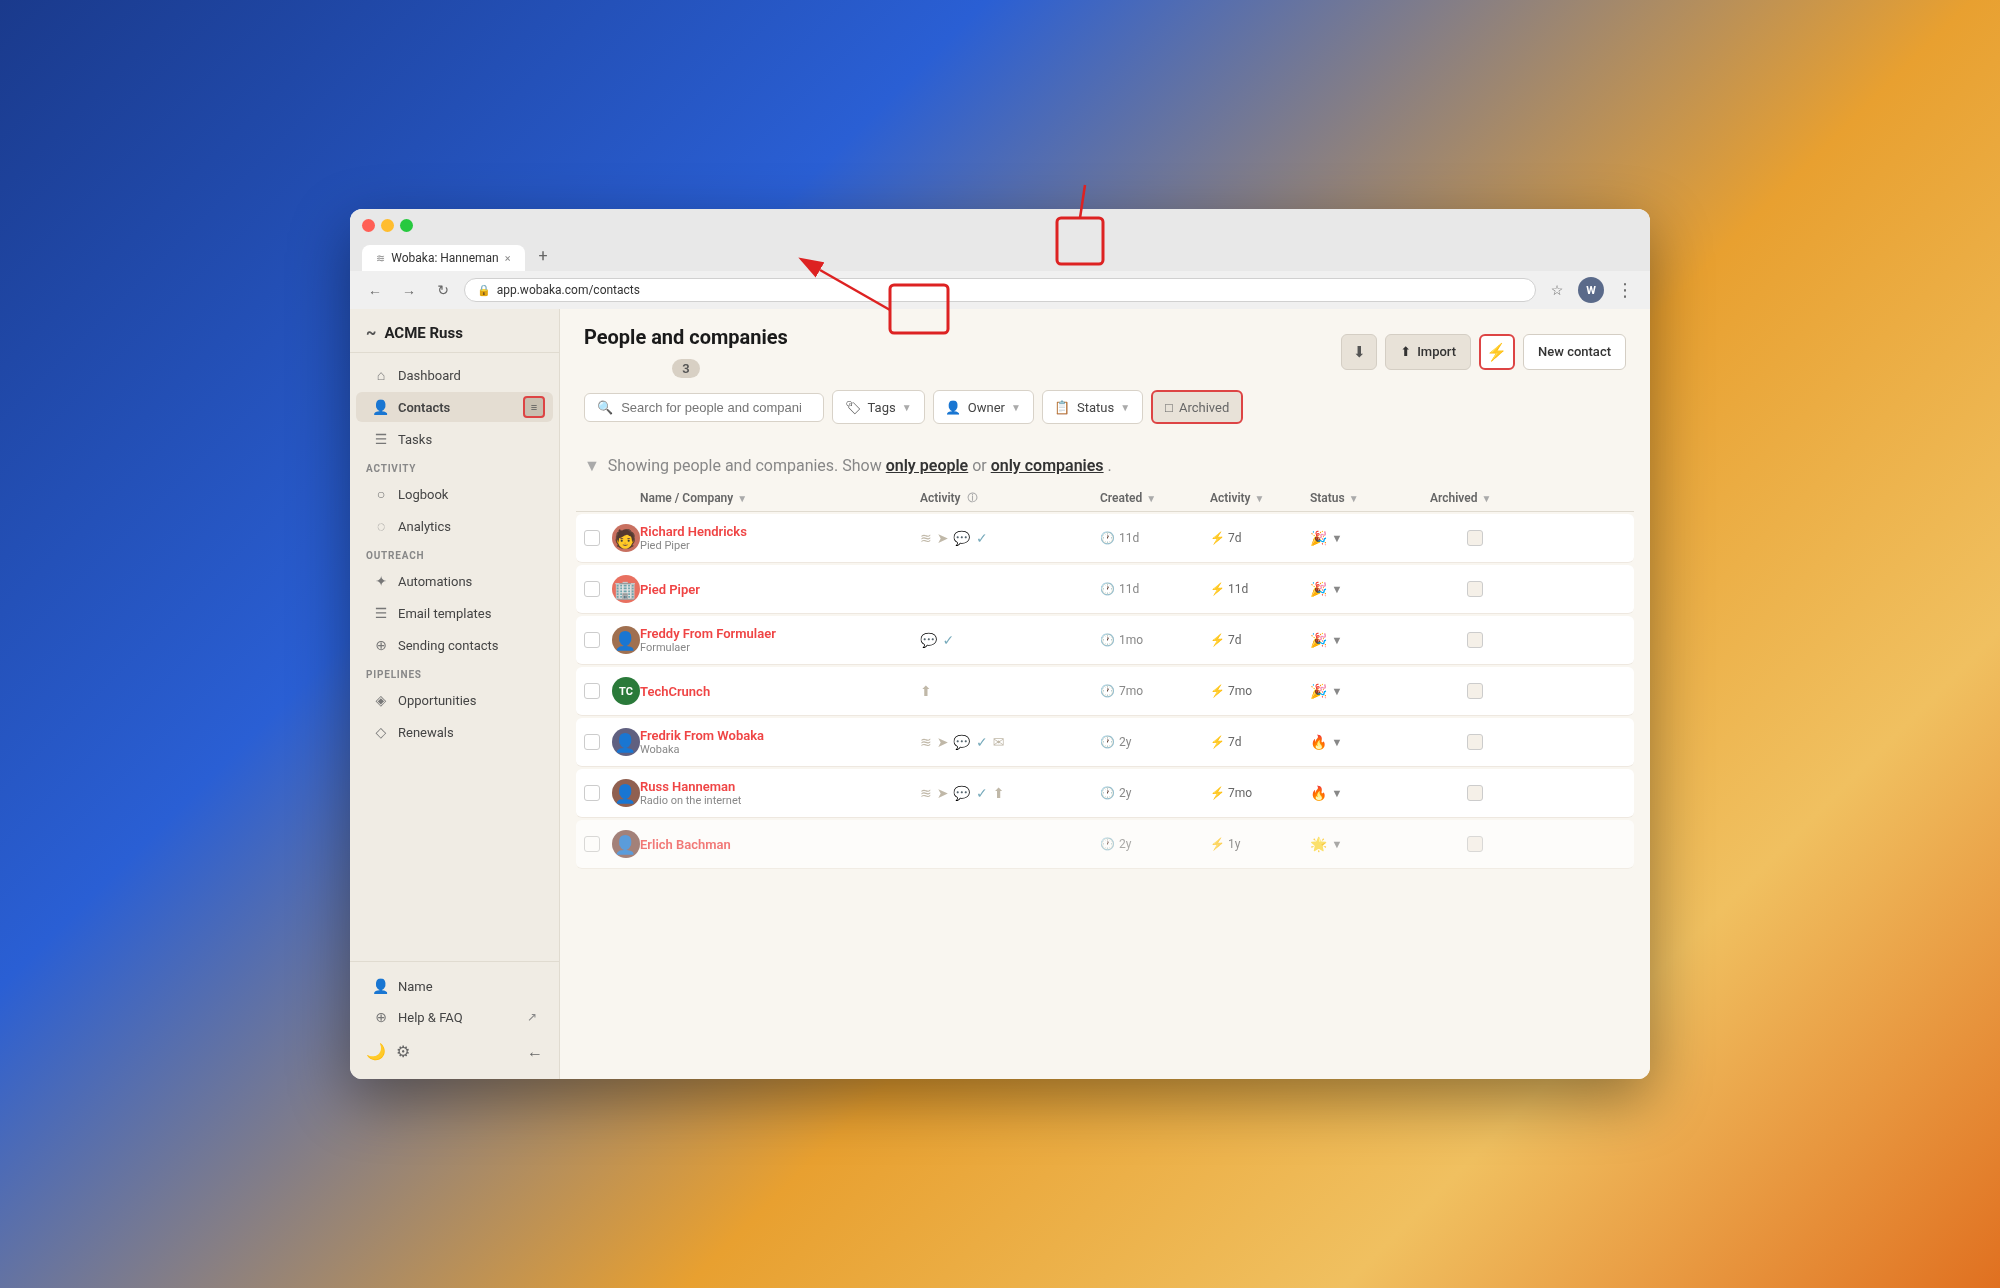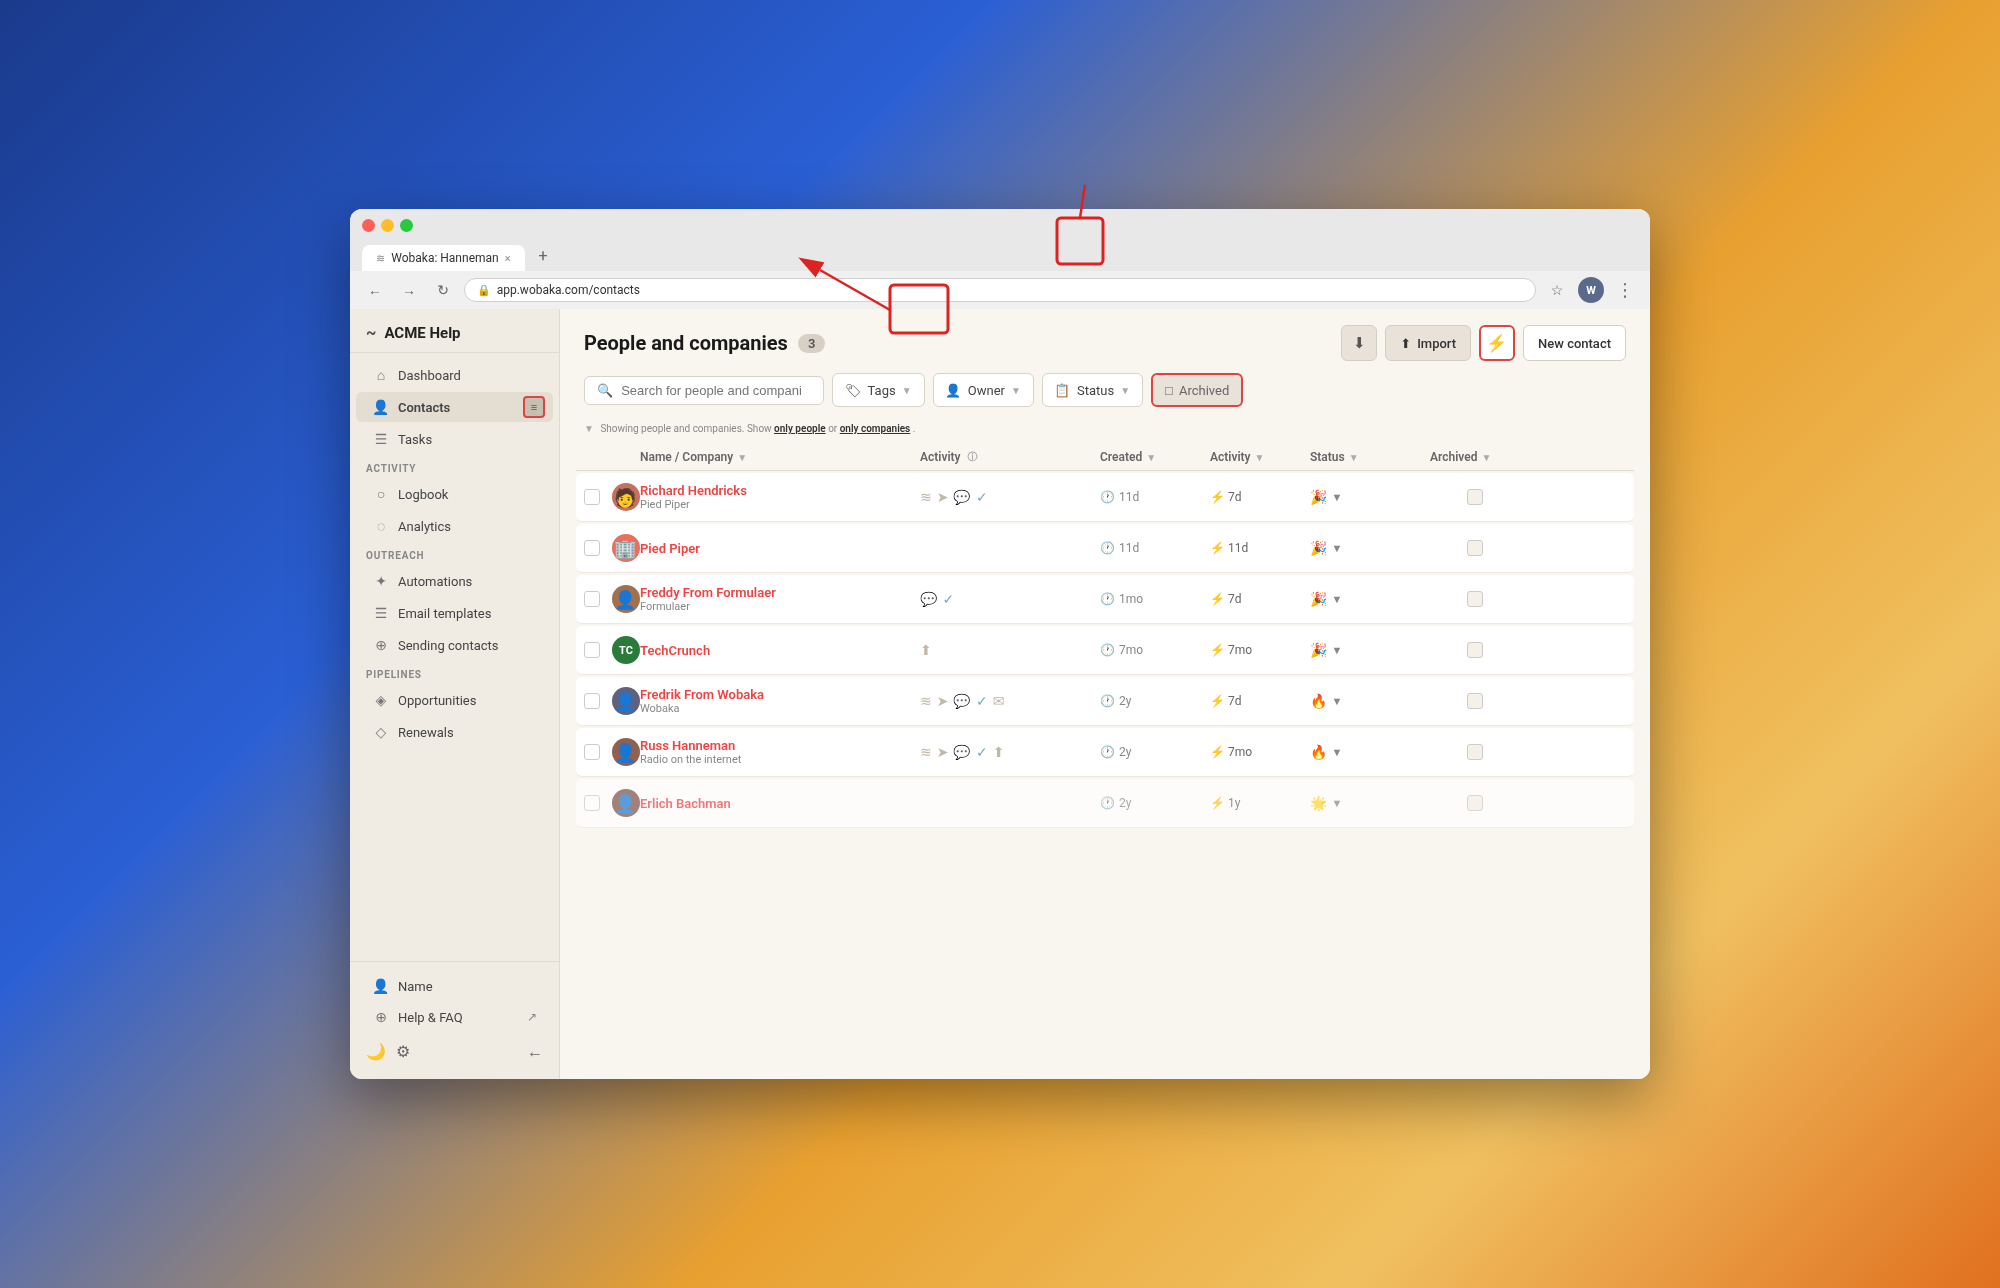--- a/index.html
+++ b/index.html
@@ -187,20 +187,21 @@
       padding: 16px 24px 12px;
       display: flex;
       align-items: center;
       justify-content: space-between;
       flex-shrink: 0;
     }
     .page-title-area {
       display: flex;
       align-items: center;
       gap: 10px;
+      flex-direction: column;
     }
     .page-title {
       font-size: 20px;
       font-weight: 700;
       color: #1a1a1a;
     }
     .count-badge {
       background: #d8d0c4;
       border-radius: 10px;
       padding: 2px 10px;
@@ -301,23 +302,24 @@
       padding: 0 12px;
       display: flex; align-items: center; gap: 6px;
       cursor: pointer;
       font-size: 13px;
       color: #666;
       border: 2px solid #d44;
     }
     
     .showing-info {
       padding: 4px 24px 10px;
-      font-size: 10px;
+      font-size: 16px;
       color: #888;
       flex-shrink: 0;
+      margin-top: 16px;
     }
     .showing-info a {
       color: #333;
       font-weight: 600;
       text-decoration: underline;
     }
     .showing-icon { color: #aaa; margin-right: 4px; }
     
     .contacts-table {
       flex: 1;
@@ -461,21 +463,21 @@
     <button class="nav-btn">☆</button>
     <div class="user-avatar-btn">W</div>
     <button class="browser-menu-btn">⋮</button>
   </div>
 
   <div class="app-body">
 
     <div class="sidebar">
       <div class="sidebar-workspace">
         <span class="workspace-icon">~</span>
-        <span>ACME Help</span>
+        <span>ACME Russ</span>
       </div>
 
       <div class="sidebar-nav-item">
         <span class="sidebar-nav-icon">⌂</span>
         <span>Dashboard</span>
       </div>
       <div class="sidebar-nav-item active" style="position:relative">
         <span class="sidebar-nav-icon">👤</span>
         <span>Contacts</span>
         <div class="contacts-badge">≡</div>

